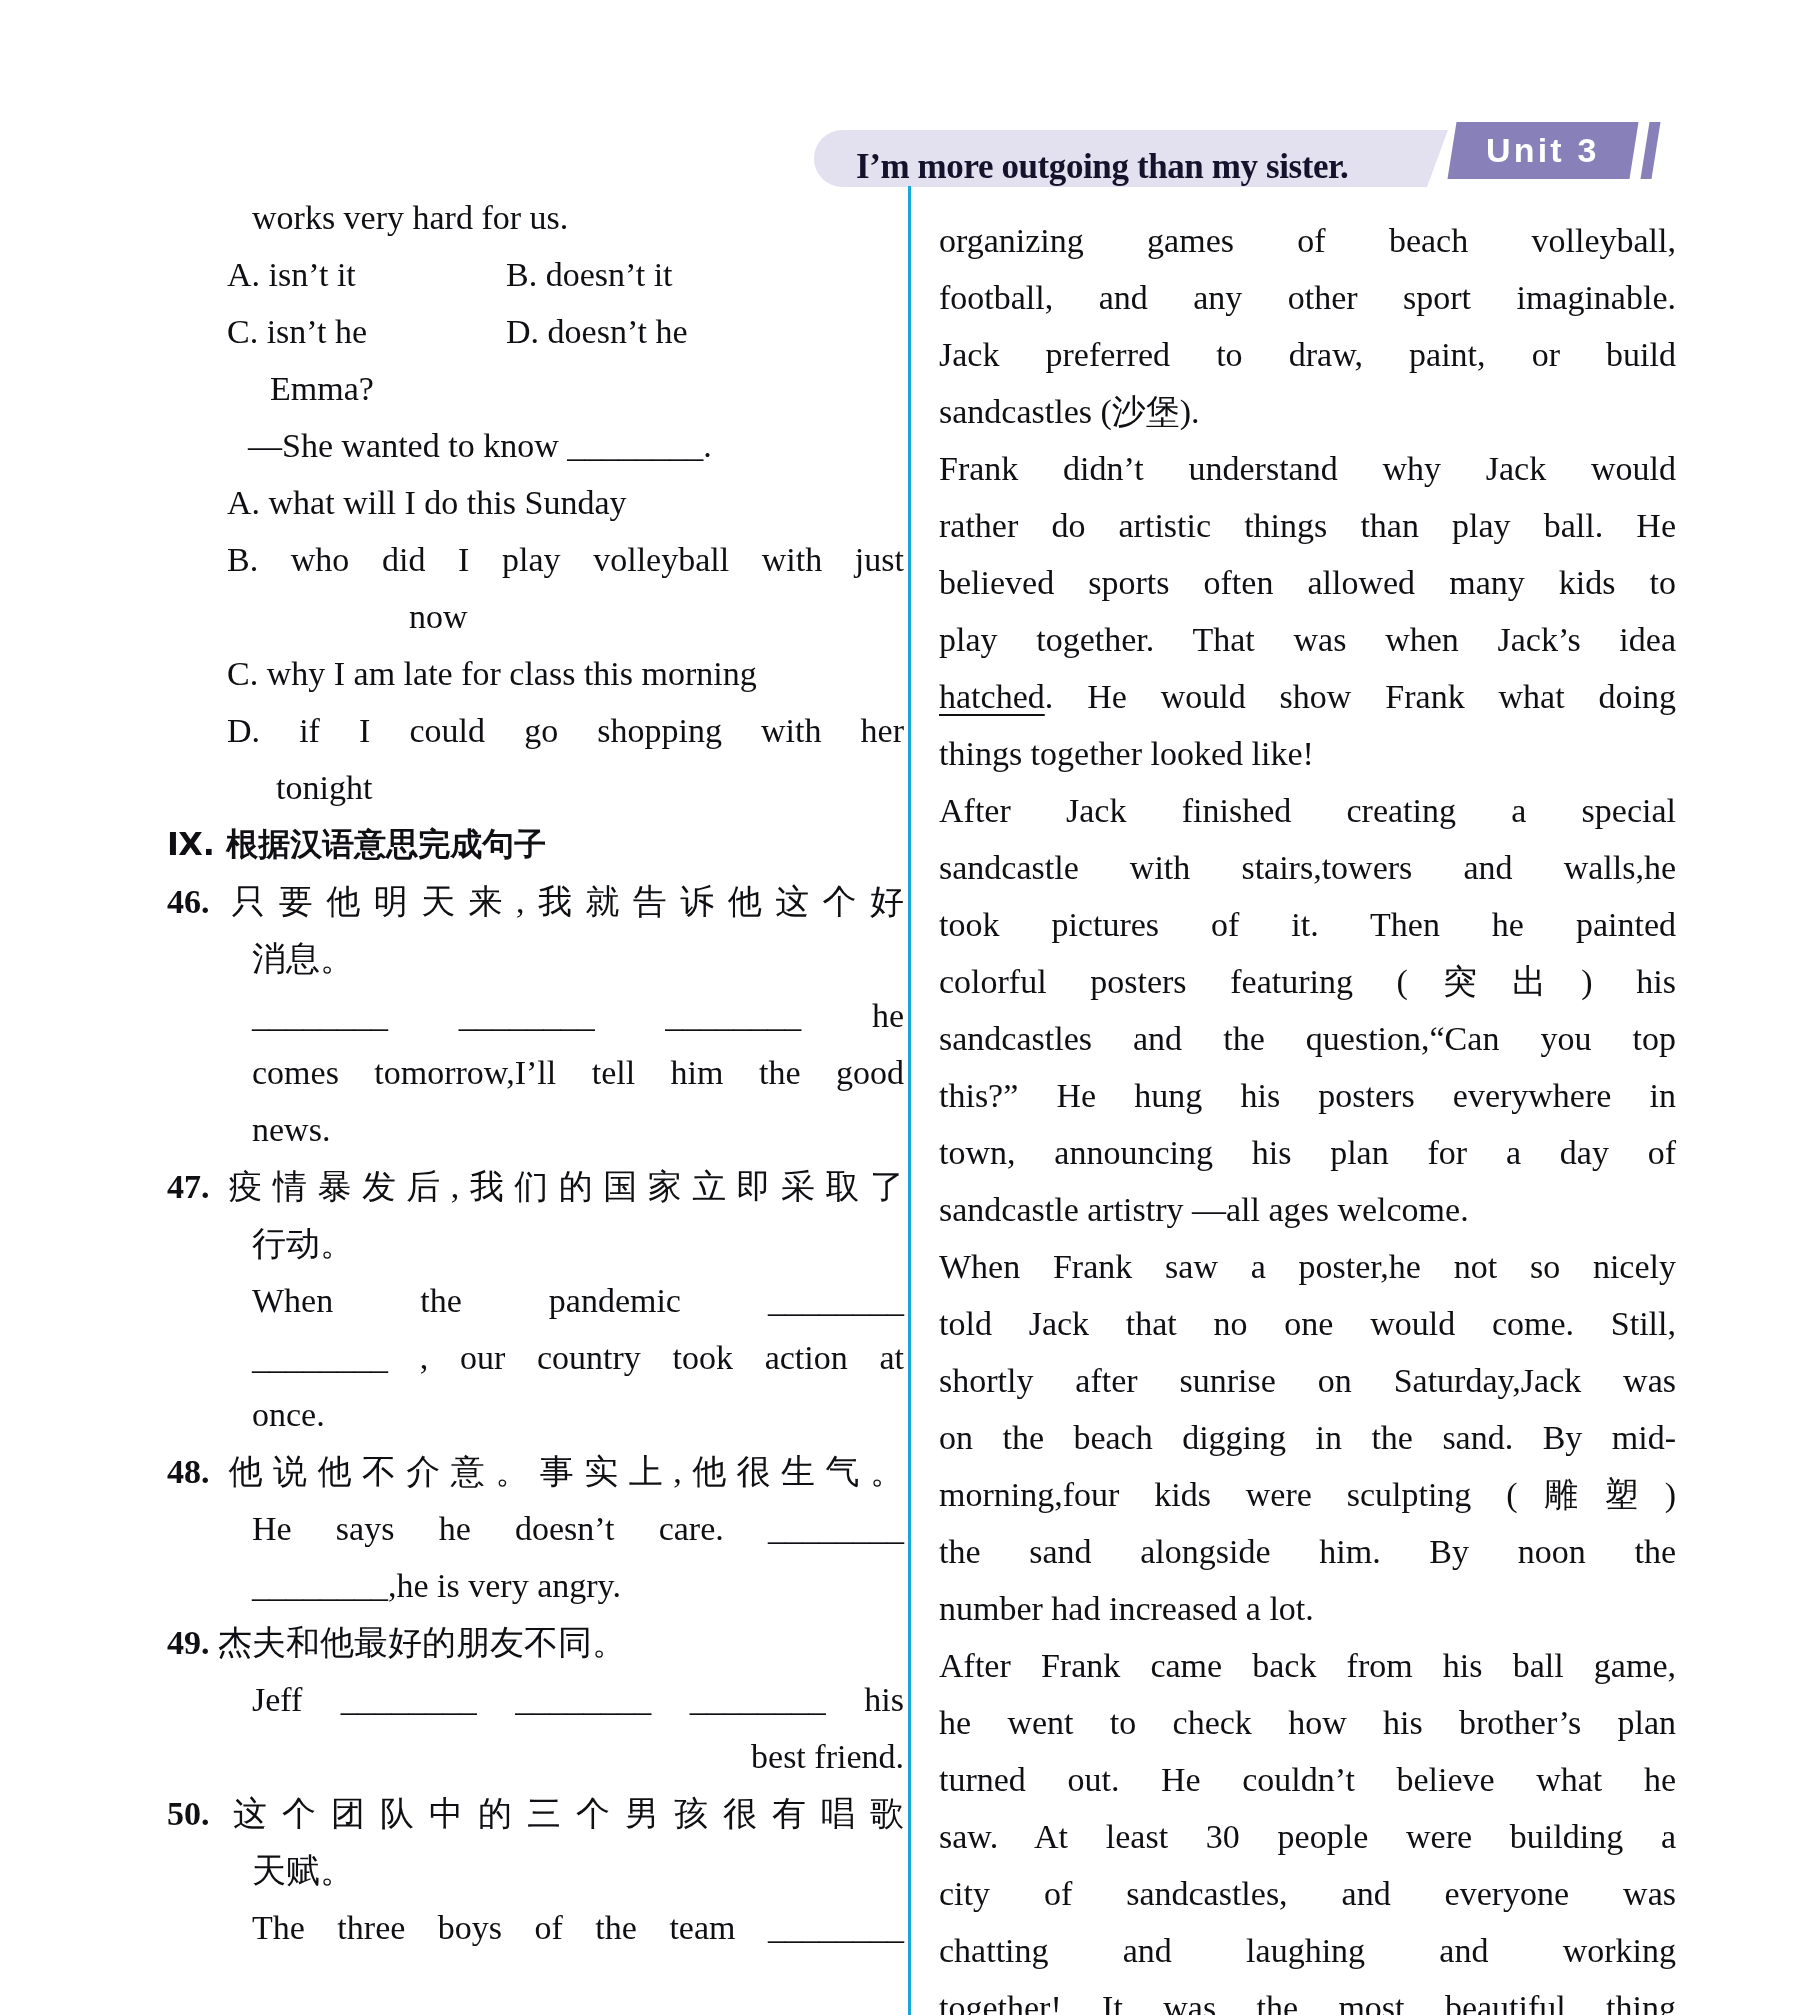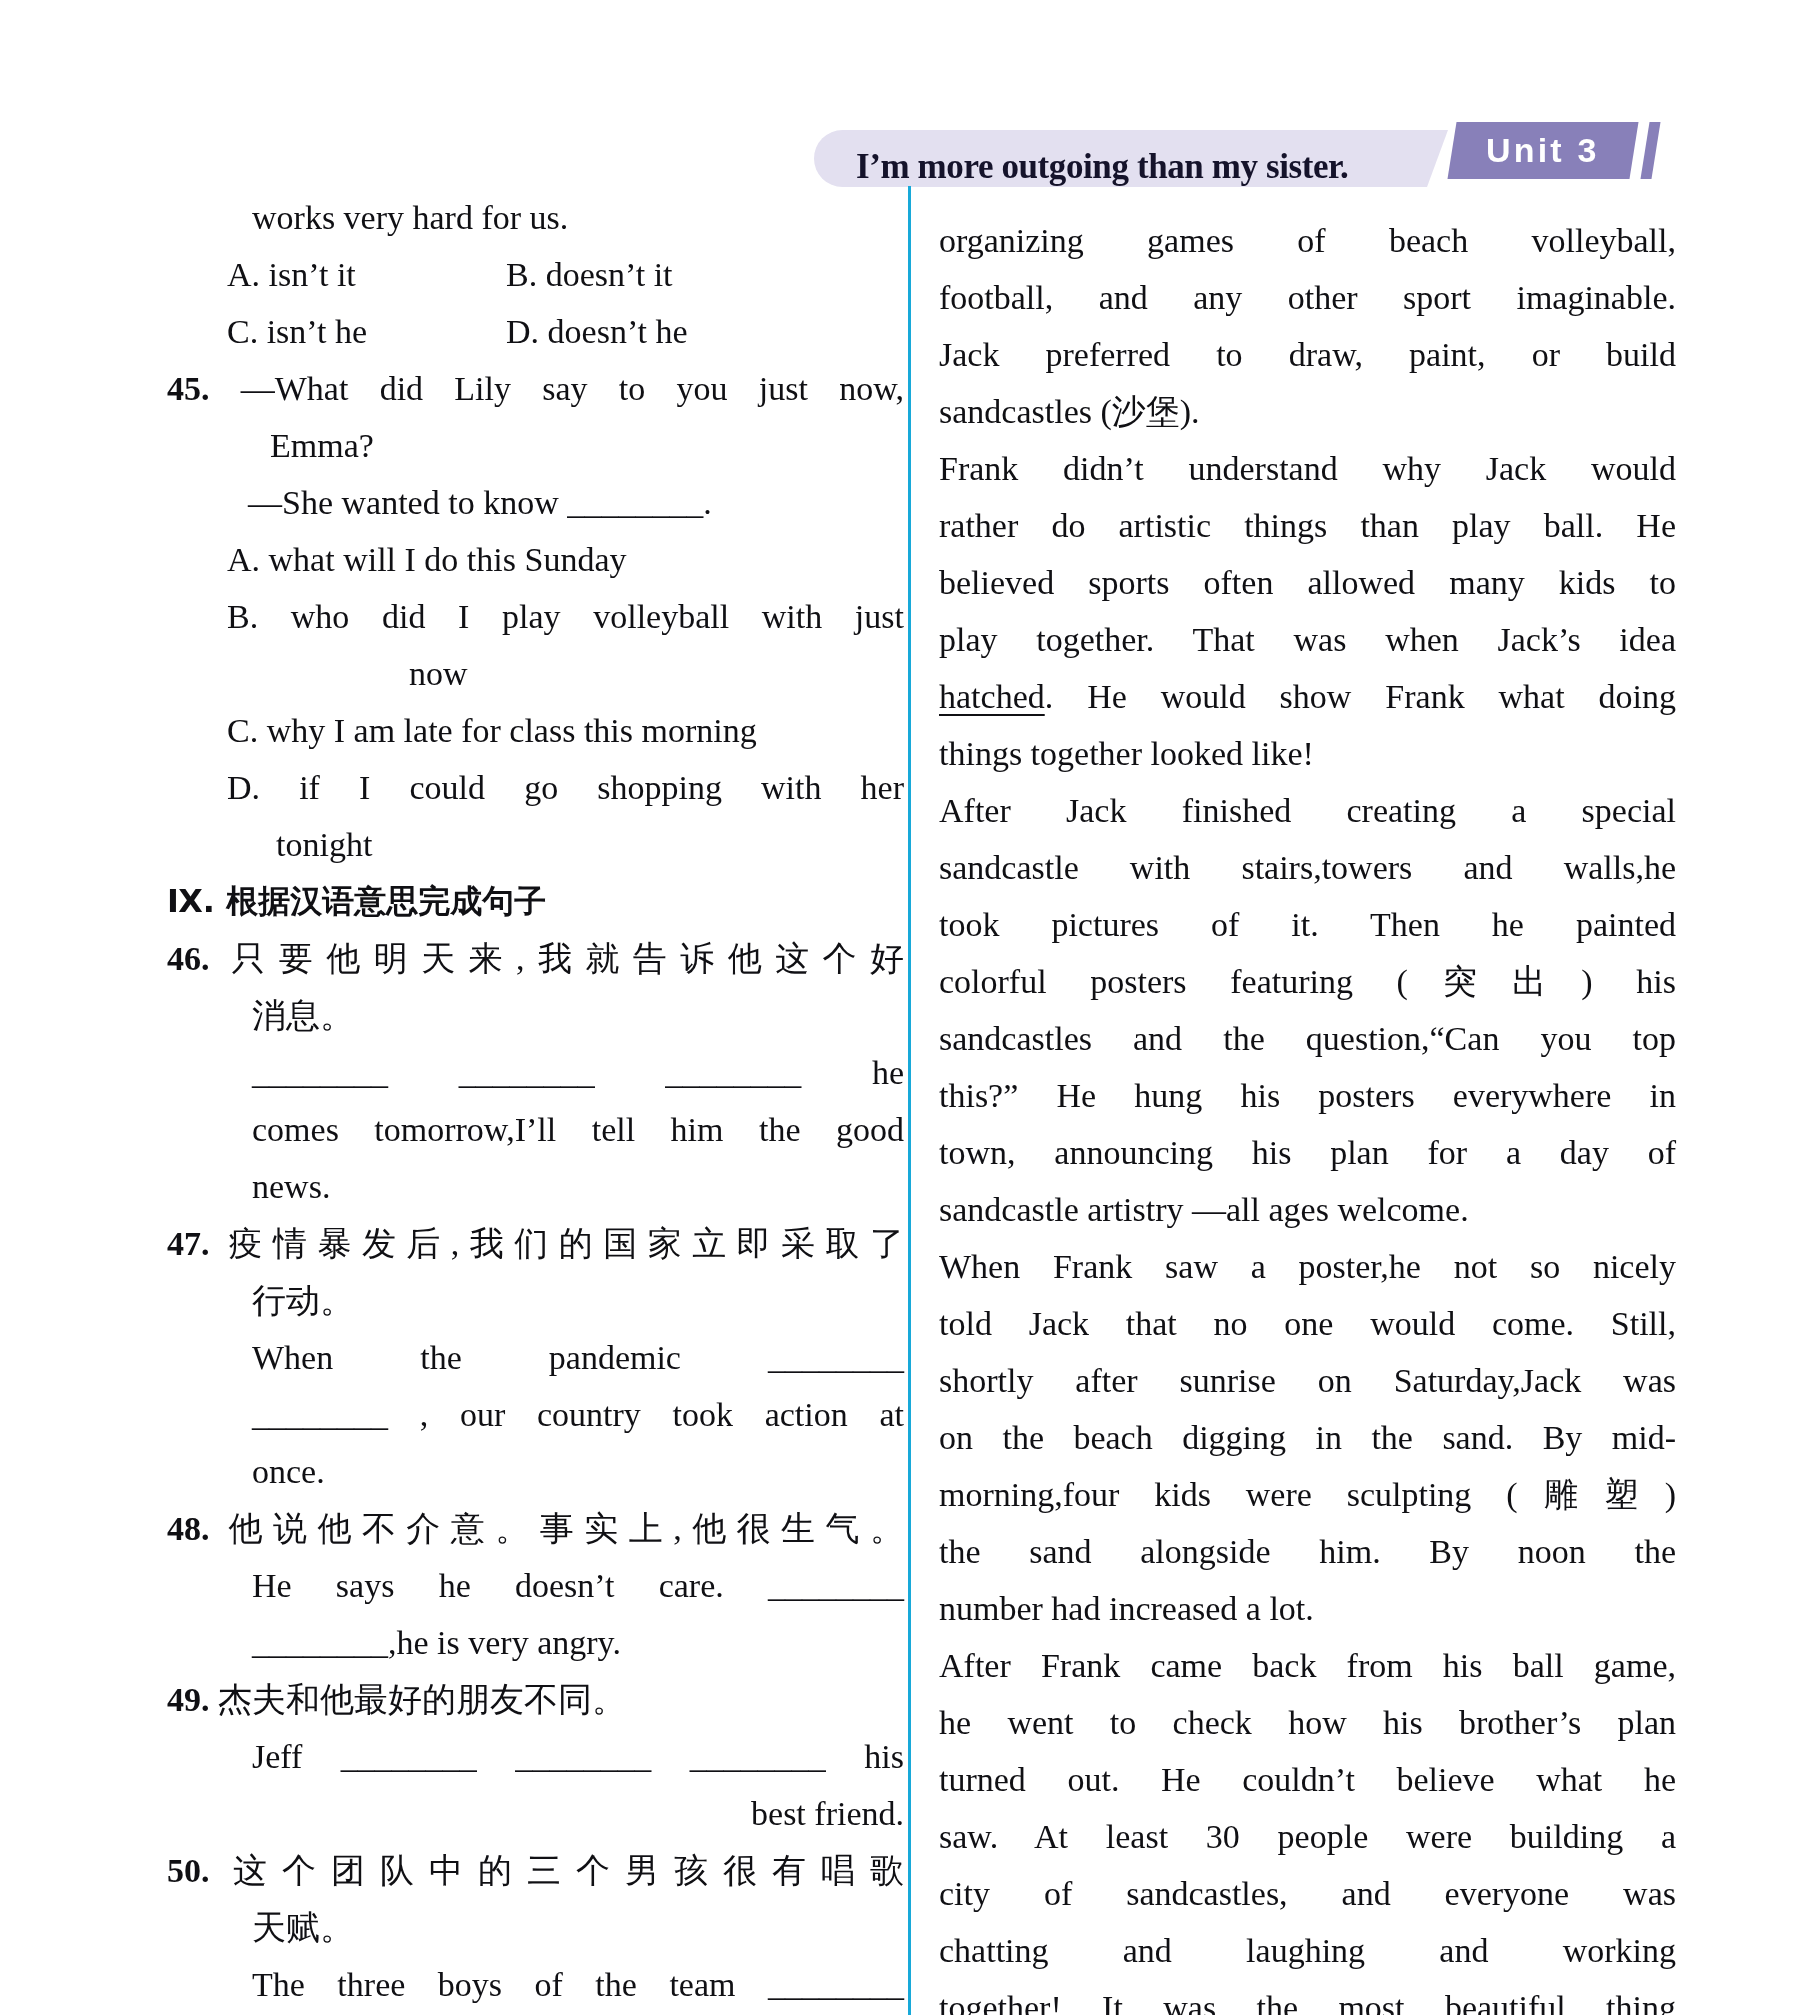--- a/index.html
+++ b/index.html
@@ -84,21 +84,20 @@
   <section class="col left-col">
       <div class="line" style="padding-left: 85px;">works very hard for us.</div>
       <div class="line opts">
         <span style="left: 60px;">A. isn’t it</span>
         <span style="left: 339px;">B. doesn’t it</span>
       </div>
       <div class="line opts">
         <span style="left: 60px;">C. isn’t he</span>
         <span style="left: 339px;">D. doesn’t he</span>
       </div>
-      <div class="line just"><span class="run-b ">45.</span><span class=""> —What did Lily say to you just now,</span></div>
       <div class="line" style="padding-left: 103px;">Emma?</div>
       <div class="line" style="padding-left: 81px;">—She wanted to know ________.</div>
       <div class="line" style="padding-left: 60px;">A. what will I do this Sunday</div>
       <div class="line just" style="padding-left: 60px;">B. who did I play volleyball with just</div>
       <div class="line" style="padding-left: 242px;">now</div>
       <div class="line" style="padding-left: 60px;">C. why I am late for class this morning</div>
       <div class="line just" style="padding-left: 60px;">D. if I could go shopping with her</div>
       <div class="line" style="padding-left: 109px;">tonight</div>
       <div class="line heading">Ⅸ. 根据汉语意思完成句子</div>
       <div class="line just"><span class="run-b ">46.</span><span class=""> 只要他明天来,我就告诉他这个好</span></div>

